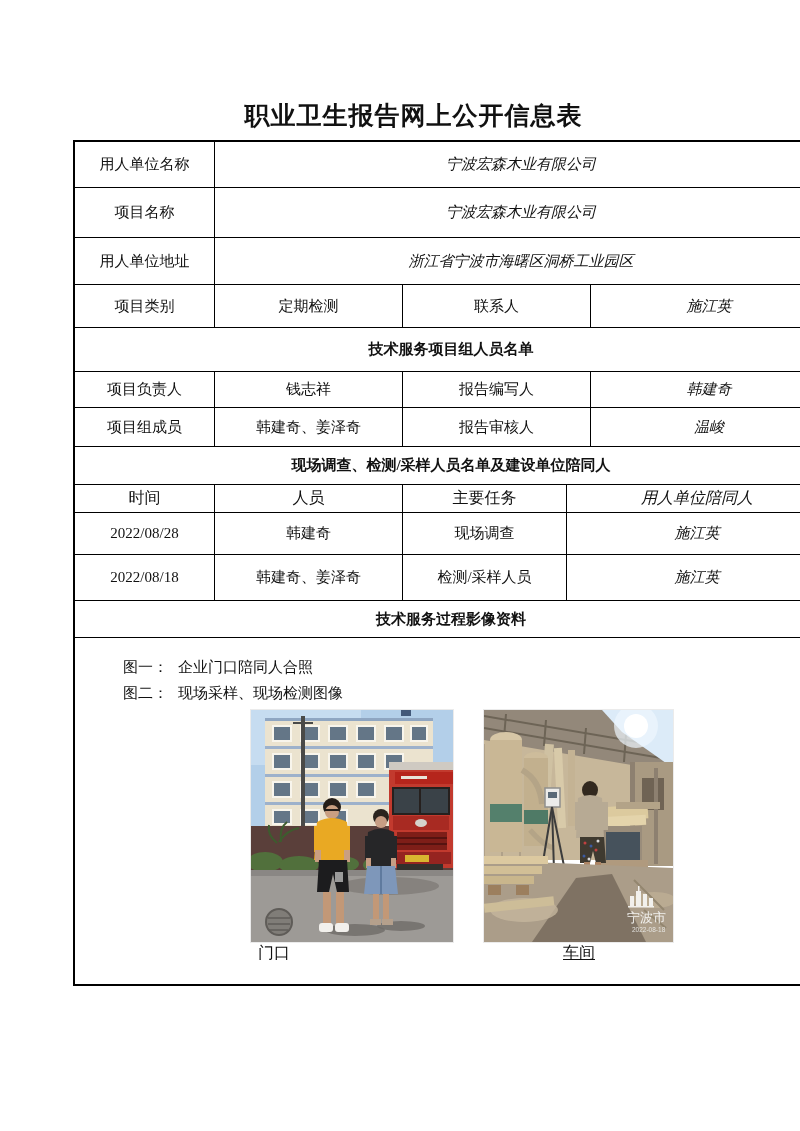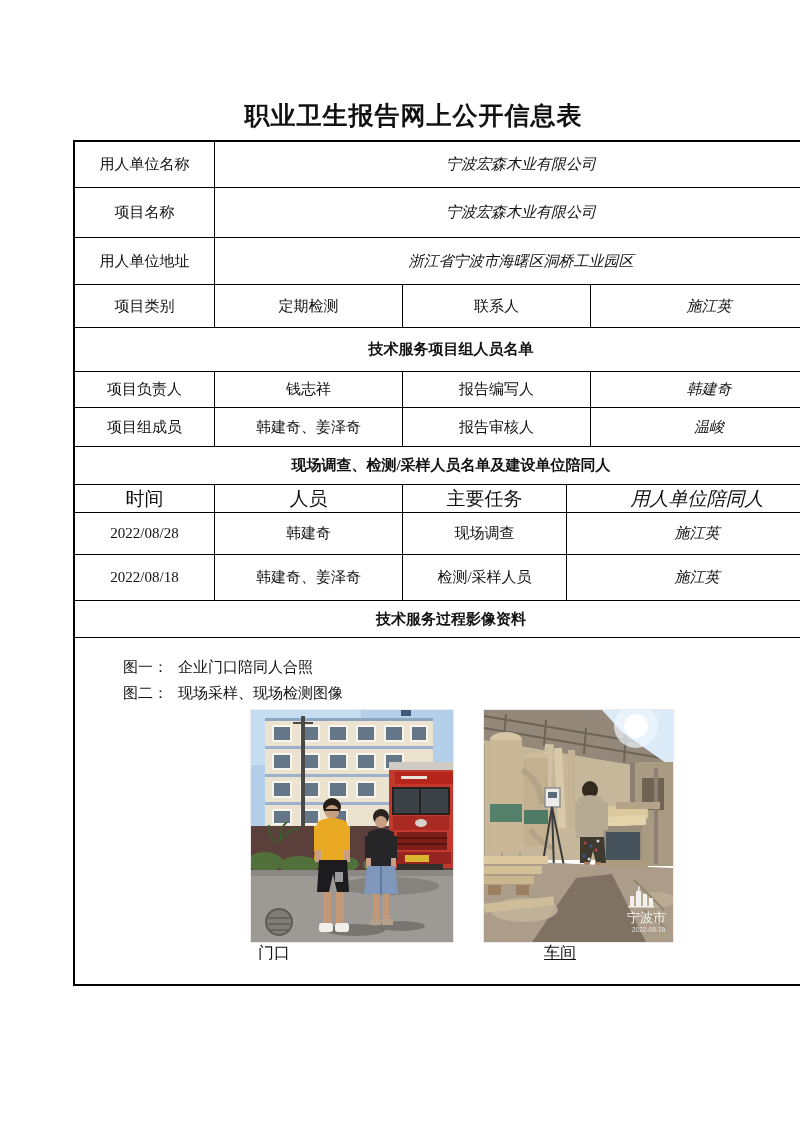--- a/index.html
+++ b/index.html
@@ -35,31 +35,31 @@
     overflow:hidden;
   }
   .t-cell.end { border-right:none;font-style:italic; }
   .w-label { width:140px; flex:0 0 140px; }
   .w-188  { width:188px; flex:0 0 188px; }
   .w-164  { width:164px; flex:0 0 164px; }
   .w-fill { flex:1 1 auto; }
   .span-cell { flex:1 1 auto; display:flex; align-items:center; justify-content:center; font-size:15px;font-weight:bold; }
   .h46{height:46px}.h50{height:50px}.h47{height:47px}.h43{height:43px}.h44{height:44px}
   .h36{height:36px}.h39{height:39px}.h38{height:38px}.h28{height:28px}.h42{height:42px}.h37{height:37px}
-  .h28 .t-cell{font-size:19px}
+  .h28 .t-cell{font-size:16px}
   .figure-cell { position:relative; display:block;margin-left:36px; }
   .fig-notes { position:absolute; top:16px; left:12px; font-size:15px; line-height:26px; }
   .fig-line span { display:inline-block; }
   .fig-desc { margin-left:10px; }
   .photo { position:absolute; top:72px; box-shadow:0 0 0 1px rgba(0,0,0,0.08); }
   .photo-1 { left:140px; }
   .photo-2 { left:373px; }
   .photo-caption { position:absolute; top:305px; font-size:16px; }
   .cap-1 { left:147px; }
-  .cap-2 { left:433px;text-decoration:underline; }
+  .cap-2 { left:452px;text-decoration:underline; }
 </style>
 </head>
 <body>
 
 <div class="page">
 
   <div class="doc-title">职业卫生报告网上公开信息表</div>
 
   <div class="info-table">
 

